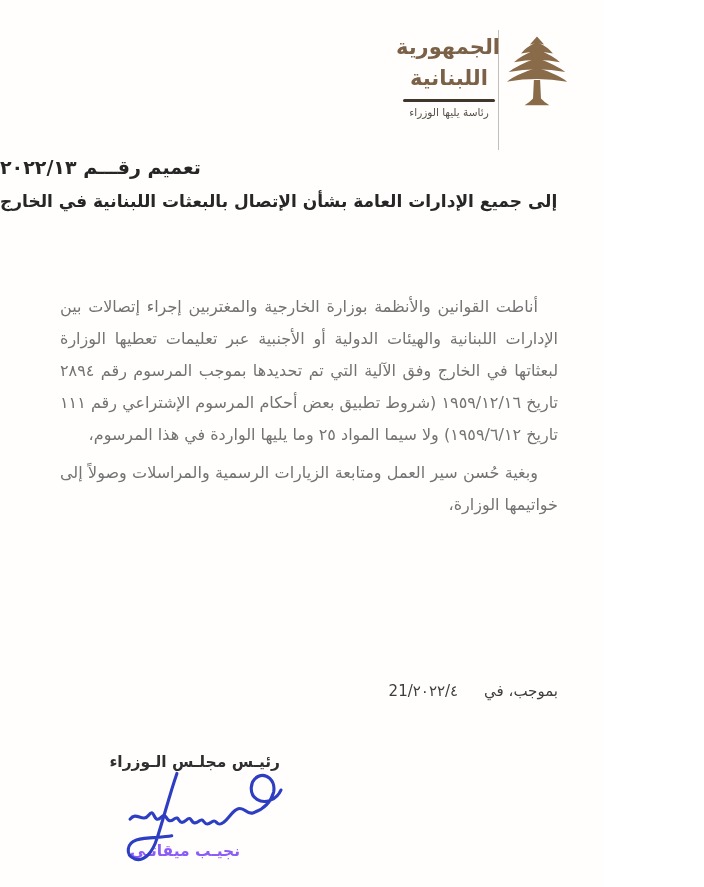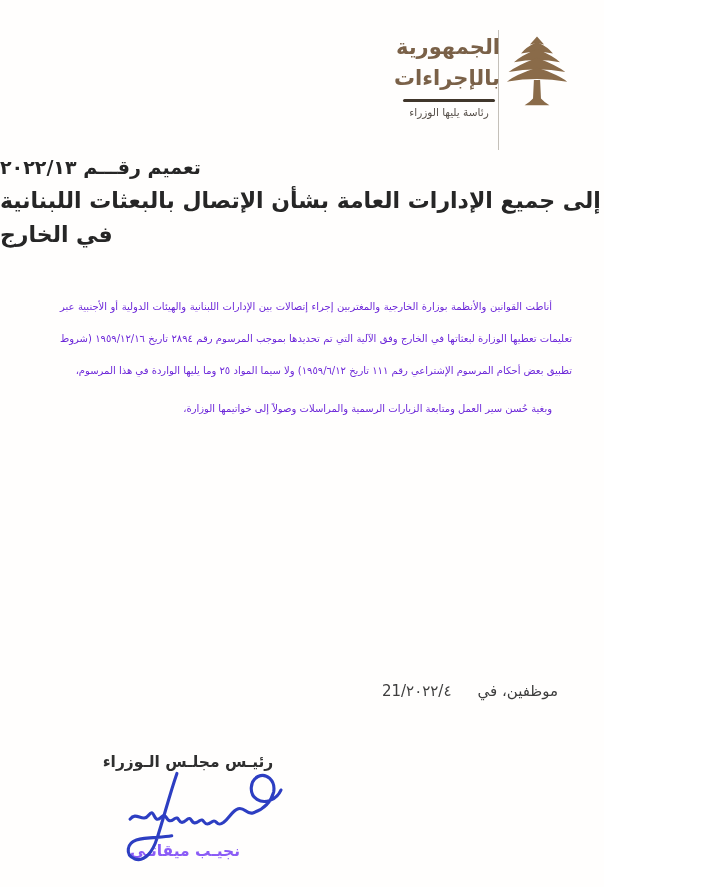--- a/index.html
+++ b/index.html
@@ -11,46 +11,46 @@
   .vline{position:absolute;top:30px;left:498px;width:1px;height:120px;background:#c4c0b9;}
   .emblem{position:absolute;top:32px;right:36px;width:170px;direction:ltr;display:flex;align-items:flex-start;}
   .emblem-left{width:102px;text-align:center;}
   .calligraphy{direction:rtl;font-weight:bold;color:#7a6148;font-size:21px;line-height:31px;letter-spacing:1px;}
   .emblem-divider{width:92px;height:3px;background:#40362b;border-radius:2px;margin:5px auto 4px auto;}
   .emblem-caption{direction:rtl;font-size:10.5px;color:#57504a;letter-spacing:.5px;white-space:nowrap;}
   .cedar{margin-left:6px;margin-top:2px;}
   
   .doc-title{position:absolute;top:150px;left:0;right:0;text-align:left;direction:rtl;color:#262626;}
   .doc-title .t1{font-size:19px;font-weight:bold;line-height:34px;}
-  .doc-title .t2{font-size:22px;font-weight:bold;line-height:34px;}
+  .doc-title .t2{font-size:17px;font-weight:bold;line-height:34px;}
   
   .body-text{
-    position:absolute;top:291px;right:32px;left:60px;
-    direction:rtl;text-align:justify;font-size:10px;line-height:32px;color:#6d28d9;
+    position:absolute;top:291px;right:46px;left:60px;
+    direction:rtl;text-align:justify;font-size:16px;line-height:32px;color:#737373;
   }
   .body-text p{margin:0 0 6px 0;text-indent:20px;}
   .body-text p.p3{margin-bottom:12px;}
   
   .date-line{position:absolute;top:682px;right:46px;direction:rtl;display:flex;gap:26px;font-size:15px;color:#3d3d3d;}
   
-  .signer-title{position:absolute;top:753px;left:96px;width:184px;text-align:center;direction:rtl;font-size:15.5px;font-weight:bold;color:#2f2f2f;white-space:nowrap;}
+  .signer-title{position:absolute;top:753px;left:96px;width:184px;text-align:right;direction:rtl;font-size:15.5px;font-weight:bold;color:#2f2f2f;white-space:nowrap;}
   .signature-svg{position:absolute;top:763px;left:110px;z-index:2;}
   .signer-name{position:absolute;top:842px;left:102px;width:166px;text-align:center;direction:rtl;font-size:15.5px;font-weight:bold;color:#8b5cf6;white-space:nowrap;}
 </style>
 </head>
 <body>
 
 <div class="page">
 
   <div class="vline"></div>
   <div class="emblem">
     <div class="emblem-left">
       <div class="calligraphy">
         <div>الجمهورية</div>
-        <div>بالإجراءات</div>
+        <div>اللبنانية</div>
       </div>
       <div class="emblem-divider"></div>
       <div class="emblem-caption">رئاسة يليها الوزراء</div>
     </div>
     <svg class="cedar" width="62" height="76" viewBox="0 0 70 84">
       <g fill="#8a6b49">
         <path d="M35 2 L43 11 Q35 8.5 27 11 Z"></path>
         <path d="M35 8 Q48 14 53 21 Q35 17 17 21 Q22 14 35 8 Z"></path>
         <path d="M35 16 Q54 24 61 31 Q35 26 9 31 Q16 24 35 16 Z"></path>
         <path d="M35 26 Q58 35 67 42 Q35 36 3 42 Q12 35 35 26 Z"></path>
@@ -64,21 +64,21 @@
     <div class="t1">تعميم رقـــم ٢٠٢٢/١٣</div>
     <div class="t2">إلى جميع الإدارات العامة بشأن الإتصال بالبعثات اللبنانية في الخارج</div>
   </div>
 
   <div class="body-text">
     <p>أناطت القوانين والأنظمة بوزارة الخارجية والمغتربين إجراء إتصالات بين الإدارات اللبنانية والهيئات الدولية أو الأجنبية عبر تعليمات تعطيها الوزارة لبعثاتها في الخارج وفق الآلية التي تم تحديدها بموجب المرسوم رقم ٢٨٩٤ تاريخ ١٩٥٩/١٢/١٦ (شروط تطبيق بعض أحكام المرسوم الإشتراعي رقم ١١١ تاريخ ١٩٥٩/٦/١٢) ولا سيما المواد ٢٥ وما يليها الواردة في هذا المرسوم،</p>
     <p class="p3">وبغية حُسن سير العمل ومتابعة الزيارات الرسمية والمراسلات وصولاً إلى خواتيمها الوزارة،</p>
   </div>
 
   <div class="date-line">
-    <span>موظفين، في</span>
+    <span>بموجب، في</span>
     <span>٢٠٢٢/٤/21</span>
   </div>
 
   <div class="signer-title">رئيـس مجلـس الـوزراء</div>
   <svg class="signature-svg" width="190" height="104" viewBox="0 0 180 100">
     <g fill="none" stroke="#2d3ec2" stroke-width="3" stroke-linecap="round" stroke-linejoin="round">
       <path d="M18,54 C24,46 30,58 36,50 C42,42 40,60 48,52 C54,46 52,60 60,54 C66,49 64,62 72,55 C78,49 76,62 84,56 C90,51 88,63 96,57 C102,52 100,63 108,57 C114,52 116,46 122,44 C128,42 130,50 136,48 C145,45 153,39 156,28 C158,17 149,9 141,13 C133,17 132,30 140,35 C148,40 159,35 163,26"></path>
       <path d="M63,10 C56,30 50,54 44,72 C40,85 32,96 22,92 C13,88 15,77 24,74 C34,71 48,72 58,70"></path>
     </g>
   </svg>

